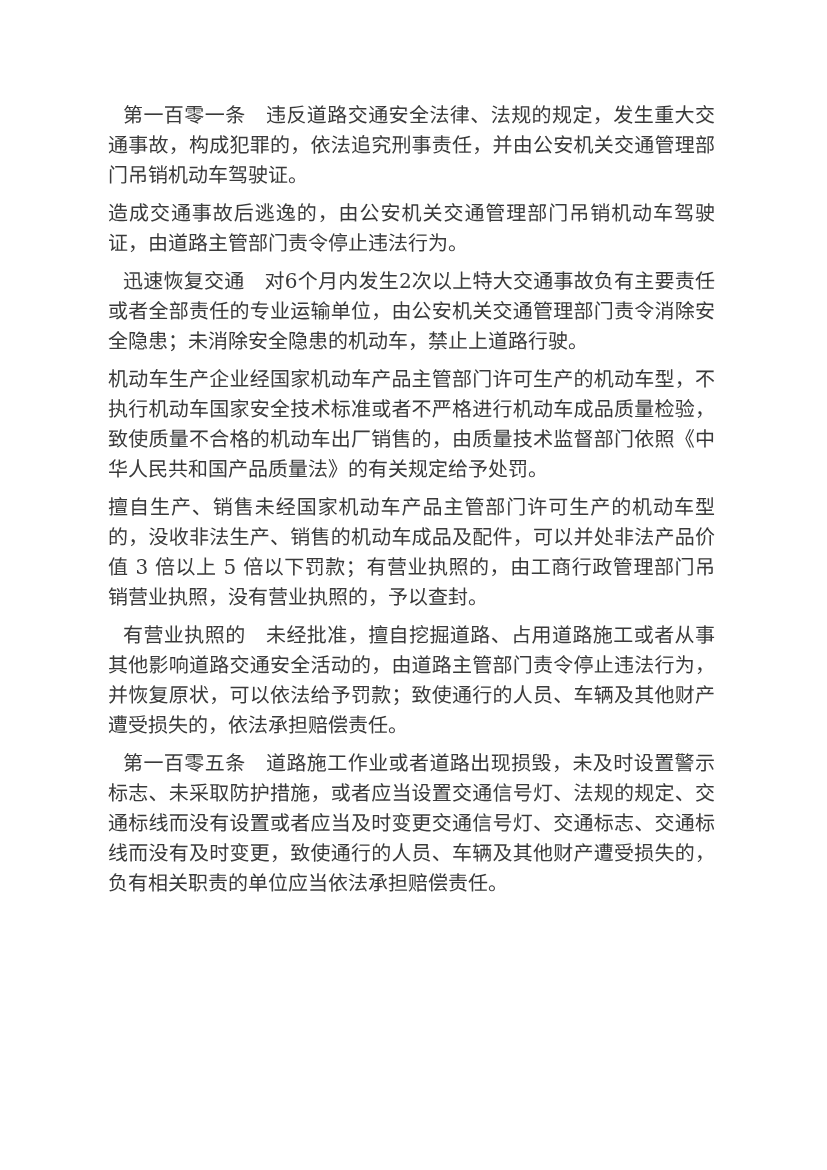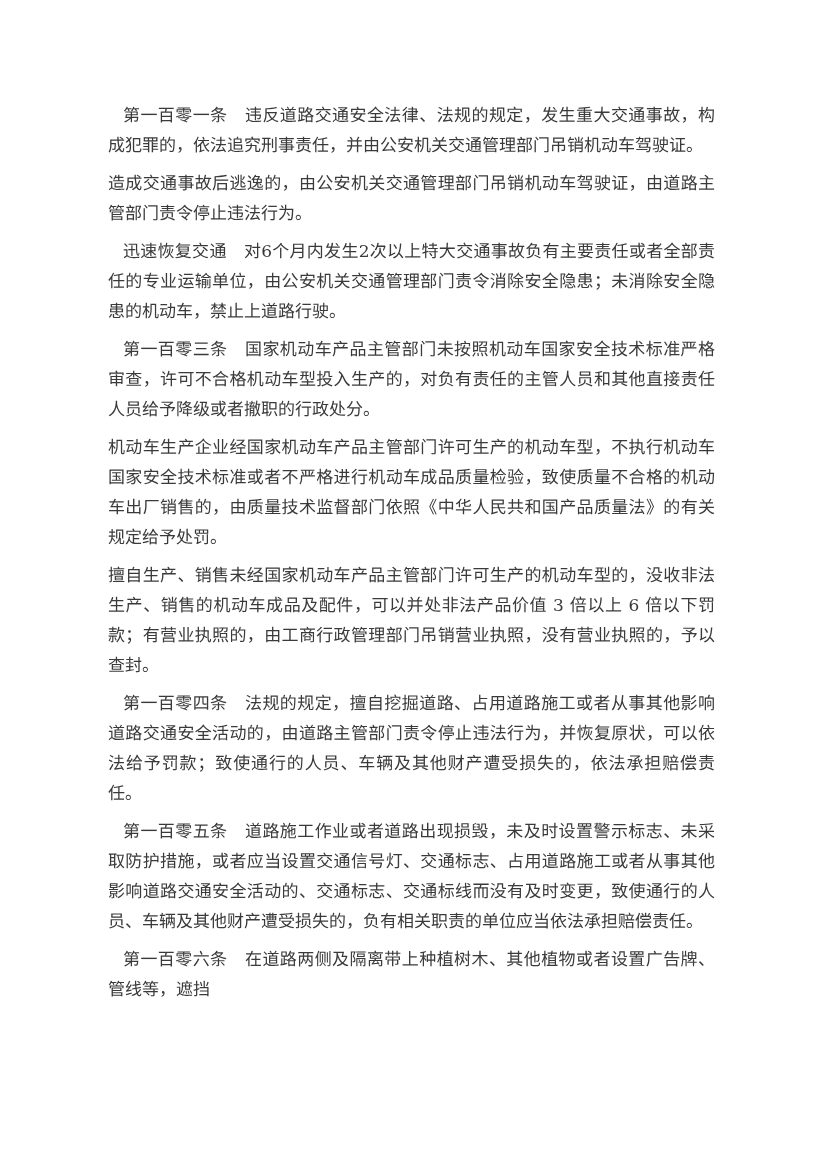--- a/index.html
+++ b/index.html
@@ -13,21 +13,21 @@
     height: 1170px;
     background: #ffffff;
     overflow: hidden;
   }
   .text-block {
     position: absolute;
     left: 108px;
     top: 100px;
     width: 607px;
     font-family: "DejaVu Serif", "Liberation Serif", serif;
-    font-size: 17px;
+    font-size: 20px;
     line-height: 30px;
     color: #3a3a3a;
     text-align: justify;
     text-justify: inter-character;
   }
   .para {
     margin: 0 0 8px 0;
     padding: 0;
   }
   .para.indented {
@@ -35,20 +35,18 @@
   }
 </style>
 </head>
 <body>
 
 <div class="page">
   <div class="text-block" id="paragraphs-container">
       <p class="para indented">第一百零一条　违反道路交通安全法律、法规的规定，发生重大交通事故，构成犯罪的，依法追究刑事责任，并由公安机关交通管理部门吊销机动车驾驶证。</p>
       <p class="para">造成交通事故后逃逸的，由公安机关交通管理部门吊销机动车驾驶证，由道路主管部门责令停止违法行为。</p>
       <p class="para indented">迅速恢复交通　对6个月内发生2次以上特大交通事故负有主要责任或者全部责任的专业运输单位，由公安机关交通管理部门责令消除安全隐患；未消除安全隐患的机动车，禁止上道路行驶。</p>
-      <p class="para indented">第一百零三条　国家机动车产品主管部门未按照机动车国家安全技术标准严格审查，许可不合格机动车型投入生产的，对负有责任的主管人员和其他直接责任人员给予降级或者撤职的行政处分。</p>
       <p class="para">机动车生产企业经国家机动车产品主管部门许可生产的机动车型，不执行机动车国家安全技术标准或者不严格进行机动车成品质量检验，致使质量不合格的机动车出厂销售的，由质量技术监督部门依照《中华人民共和国产品质量法》的有关规定给予处罚。</p>
-      <p class="para">擅自生产、销售未经国家机动车产品主管部门许可生产的机动车型的，没收非法生产、销售的机动车成品及配件，可以并处非法产品价值 3 倍以上 6 倍以下罚款；有营业执照的，由工商行政管理部门吊销营业执照，没有营业执照的，予以查封。</p>
-      <p class="para indented">第一百零四条　法规的规定，擅自挖掘道路、占用道路施工或者从事其他影响道路交通安全活动的，由道路主管部门责令停止违法行为，并恢复原状，可以依法给予罚款；致使通行的人员、车辆及其他财产遭受损失的，依法承担赔偿责任。</p>
-      <p class="para indented">第一百零五条　道路施工作业或者道路出现损毁，未及时设置警示标志、未采取防护措施，或者应当设置交通信号灯、交通标志、占用道路施工或者从事其他影响道路交通安全活动的、交通标志、交通标线而没有及时变更，致使通行的人员、车辆及其他财产遭受损失的，负有相关职责的单位应当依法承担赔偿责任。</p>
-      <p class="para indented">第一百零六条　在道路两侧及隔离带上种植树木、其他植物或者设置广告牌、管线等，遮挡</p>
+      <p class="para">擅自生产、销售未经国家机动车产品主管部门许可生产的机动车型的，没收非法生产、销售的机动车成品及配件，可以并处非法产品价值 3 倍以上 5 倍以下罚款；有营业执照的，由工商行政管理部门吊销营业执照，没有营业执照的，予以查封。</p>
+      <p class="para indented">有营业执照的　未经批准，擅自挖掘道路、占用道路施工或者从事其他影响道路交通安全活动的，由道路主管部门责令停止违法行为，并恢复原状，可以依法给予罚款；致使通行的人员、车辆及其他财产遭受损失的，依法承担赔偿责任。</p>
+      <p class="para indented">第一百零五条　道路施工作业或者道路出现损毁，未及时设置警示标志、未采取防护措施，或者应当设置交通信号灯、法规的规定、交通标线而没有设置或者应当及时变更交通信号灯、交通标志、交通标线而没有及时变更，致使通行的人员、车辆及其他财产遭受损失的，负有相关职责的单位应当依法承担赔偿责任。</p>
     </div>
 </div>
 
 </body></html>

